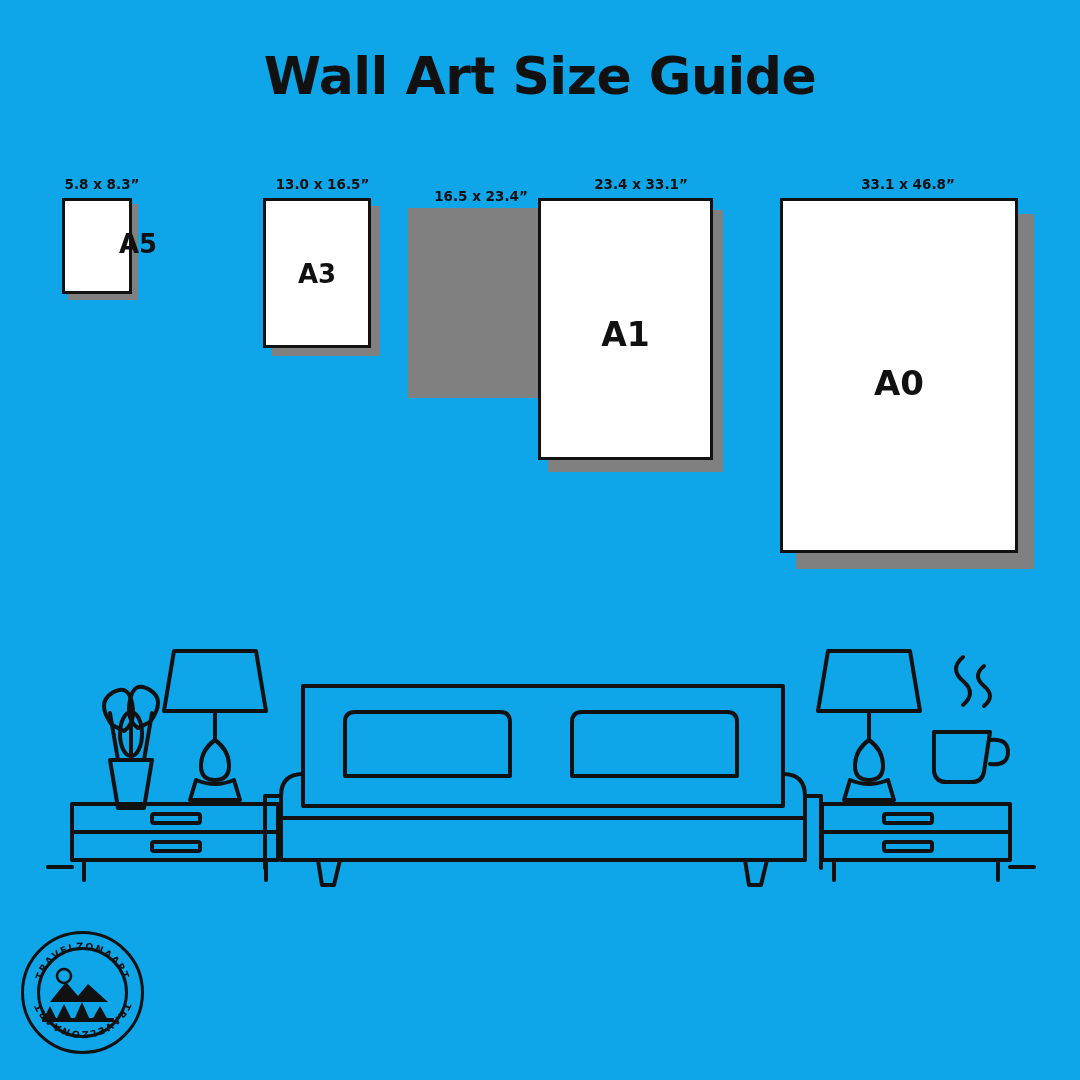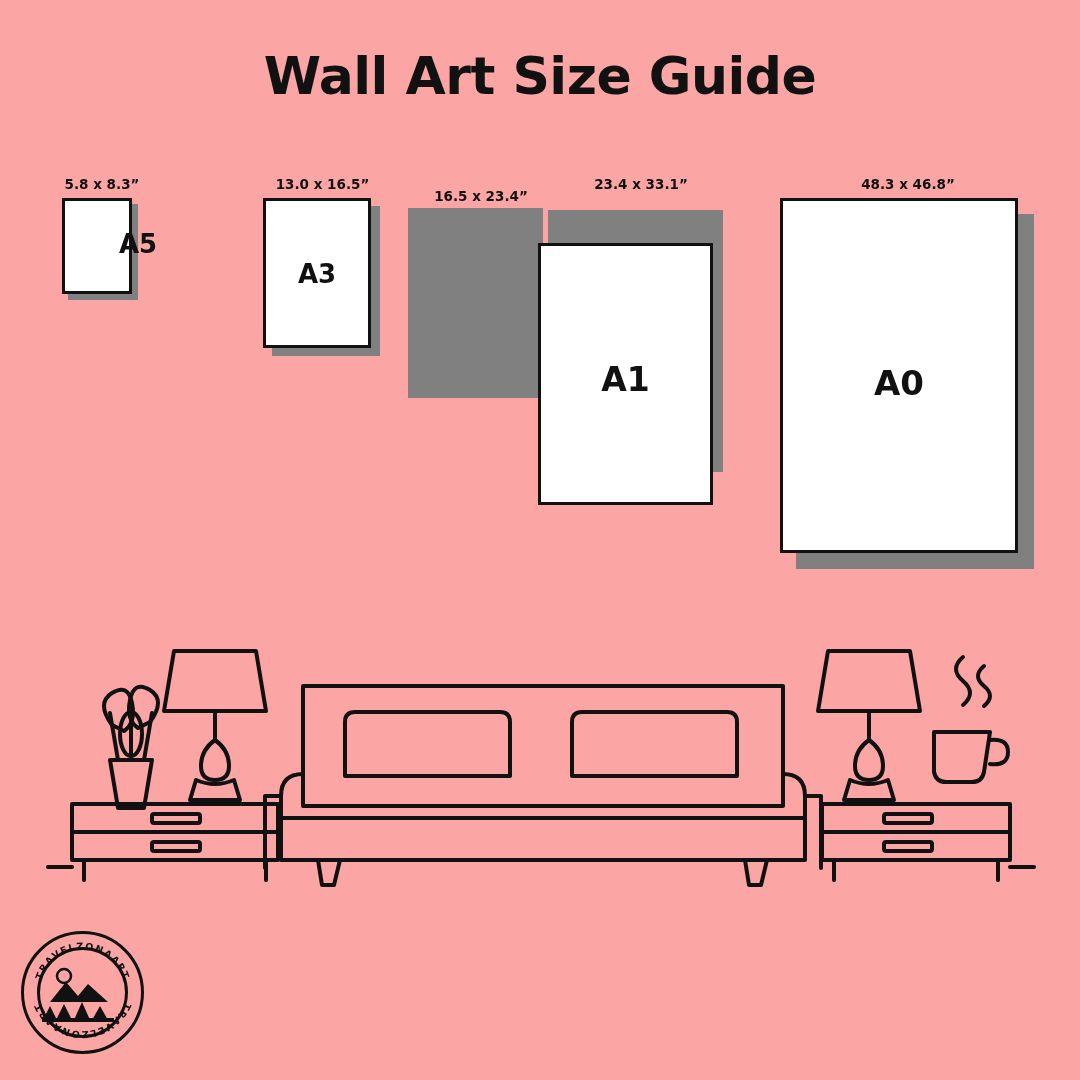--- a/index.html
+++ b/index.html
@@ -12,21 +12,21 @@
     height: 1080px;
     position: relative;
     font-family: "DejaVu Sans", sans-serif;
     overflow: hidden;
   }
   #page {
     position: absolute;
     left: 0; top: 0;
     width: 1080px;
     height: 1080px;
-    background: #fca5a5;
+    background: #0ea5e9;
   }
 
   
   #title {
     position: absolute;
     top: 46px;
     left: 0;
     width: 1080px;
     text-align: center;
     font-size: 52px;
@@ -130,27 +130,27 @@
     </div>
 
     <div class="frame-group" style="left:396px; top:176px; width:160px; height:250px;">
       <div class="frame-dims" style="left:10px; top:12px; width:150px;">16.5 x 23.4”</div>
       <div class="frame-shadow" style="left:12px; top:32px; width:135px; height:190px;"></div>
     </div>
 
     <div class="frame-group" style="left:536px; top:176px; width:200px; height:320px;">
       <div class="frame-dims" style="left:20px; top:0px; width:170px;">23.4 x 33.1”</div>
       <div class="frame-shadow" style="left:12px; top:34px; width:175px; height:262px;"></div>
-      <div class="frame-box" style="left:2px; top:22px; width:175px; height:262px;margin-top:45px;">
+      <div class="frame-box" style="left:2px; top:22px; width:175px; height:262px;">
         <div class="frame-label" style="top:114px; font-size:33px;">A1</div>
       </div>
     </div>
 
     <div class="frame-group" style="left:778px; top:176px; width:260px; height:410px;">
-      <div class="frame-dims" style="left:35px; top:0px; width:190px;">48.3 x 46.8”</div>
+      <div class="frame-dims" style="left:35px; top:0px; width:190px;">33.1 x 46.8”</div>
       <div class="frame-shadow" style="left:18px; top:38px; width:238px; height:355px;"></div>
       <div class="frame-box" style="left:2px; top:22px; width:238px; height:355px;">
         <div class="frame-label" style="top:162px; font-size:34px;">A0</div>
       </div>
     </div>
 
   </div>
 
   <div id="scene">
     <svg width="1080" height="360" viewBox="0 0 1080 360" xmlns="http://www.w3.org/2000/svg">

